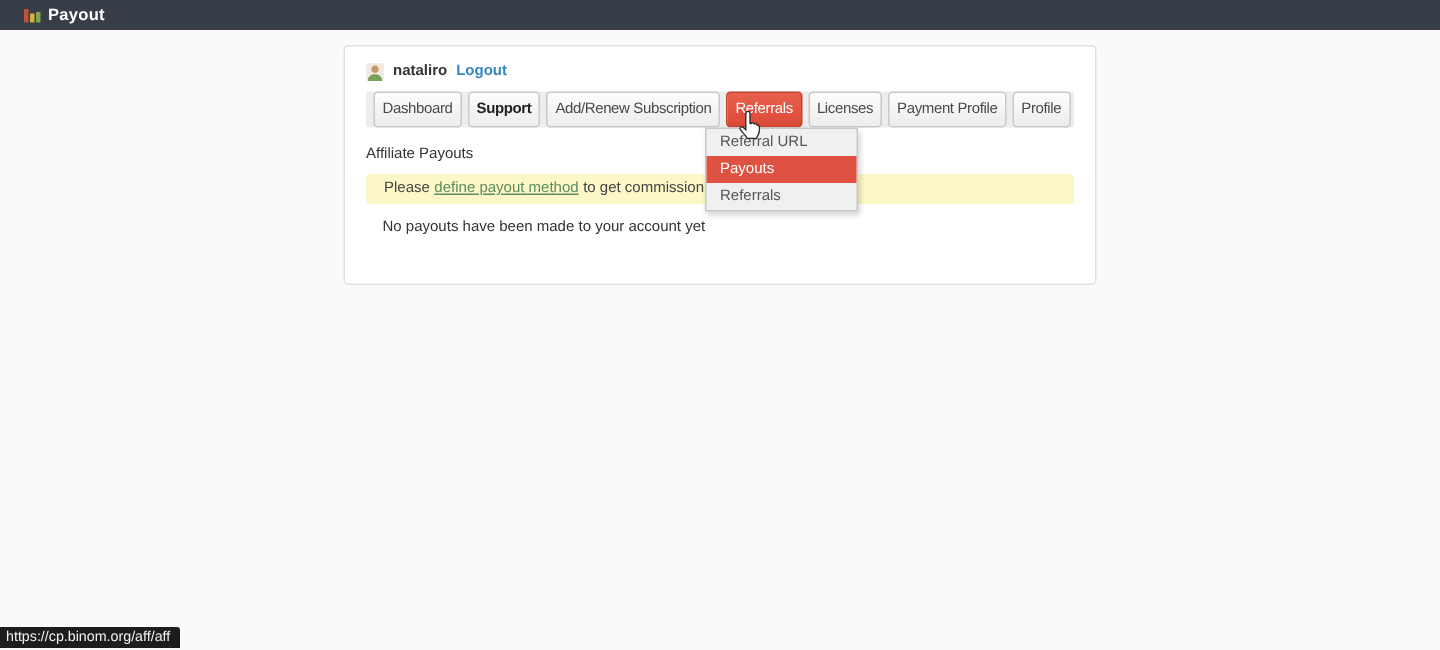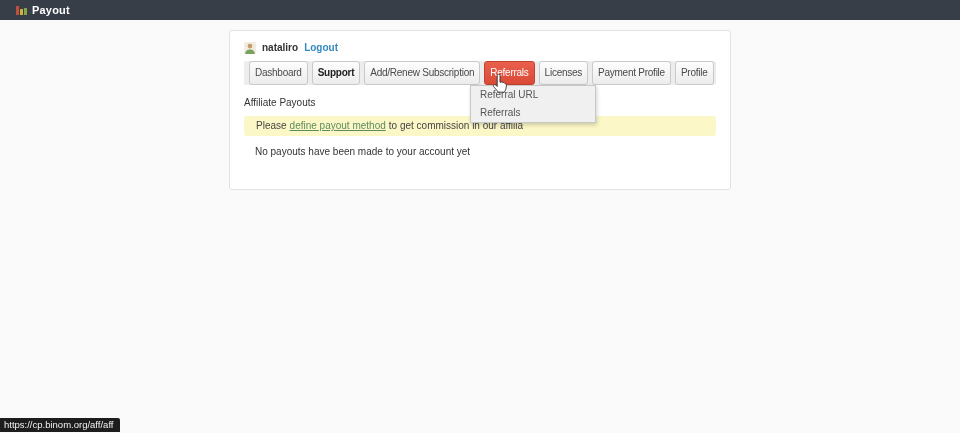--- a/index.html
+++ b/index.html
@@ -48,21 +48,21 @@
     font-family:"Liberation Sans", sans-serif;
   }
   .tab-btn.bold { font-weight:bold; color:#222; }
   .tab-btn.active {
     background:linear-gradient(#e8604c,#da4a37);
     border-color:#c2442f; color:#fff;
   }
 
   
   .dropdown {
-    position:absolute; left:240px; top:54px; width:126px; z-index:20;
+    position:absolute; left:240px; top:54px; width:102px; z-index:20;
     background:#f0f0f0; border:1px solid #c8c8c8;
     box-shadow:1px 2px 4px rgba(0,0,0,.18);
   }
   .dropdown-item {
     height:18px; line-height:18px; padding:0 9px; font-size:10px;
     color:#555; cursor:pointer; white-space:nowrap;
   }
   .dropdown-item.selected { background:#df5140; color:#fff; }
 
   
@@ -130,20 +130,21 @@
   <h1 class="page-title">Affiliate Payouts</h1>
 
   <div class="alert">
     <span>Please</span><a>define payout method</a><span>to get commission in our affilia</span>
   </div>
 
   <div class="empty-msg">No payouts have been made to your account yet</div>
 
   <div class="dropdown">
     <div class="dropdown-item">Referral URL</div>
+    <div class="dropdown-item selected">Payouts</div>
     <div class="dropdown-item">Referrals</div>
   </div>
 </div>
 
 <div class="statusbar">https://cp.binom.org/aff/aff</div>
 
 <div class="cursor">
   <svg width="15" height="19" viewBox="0 0 15 19">
     <path d="M5.2 1.6 C5.2 .8 5.8 .2 6.6 .2 C7.4 .2 8 .8 8 1.6 L8 8.2 L8.8 8.3 C8.9 8 9.5 7.7 10.1 7.9 C10.7 8.1 10.9 8.6 10.9 8.6 C11.2 8.4 11.7 8.3 12.2 8.6 C12.7 8.9 12.8 9.4 12.8 9.4 C13.2 9.3 13.8 9.5 14.1 10.1 C14.4 10.7 14.3 11.4 14.3 12.2 C14.3 13 13.9 15.3 13.3 16.3 C12.7 17.3 12.3 18.2 12.3 18.2 L6.2 18.2 C6.2 18.2 5.7 17.4 4.9 16.4 C4.1 15.4 2.2 13.2 1.7 12.6 C1.2 12 1.3 11.2 1.9 10.8 C2.6 10.3 3.3 10.6 3.7 11 L5.2 12.5 Z" fill="#ffffff" stroke="#2b2b2b" stroke-width="0.9"></path>
   </svg>

